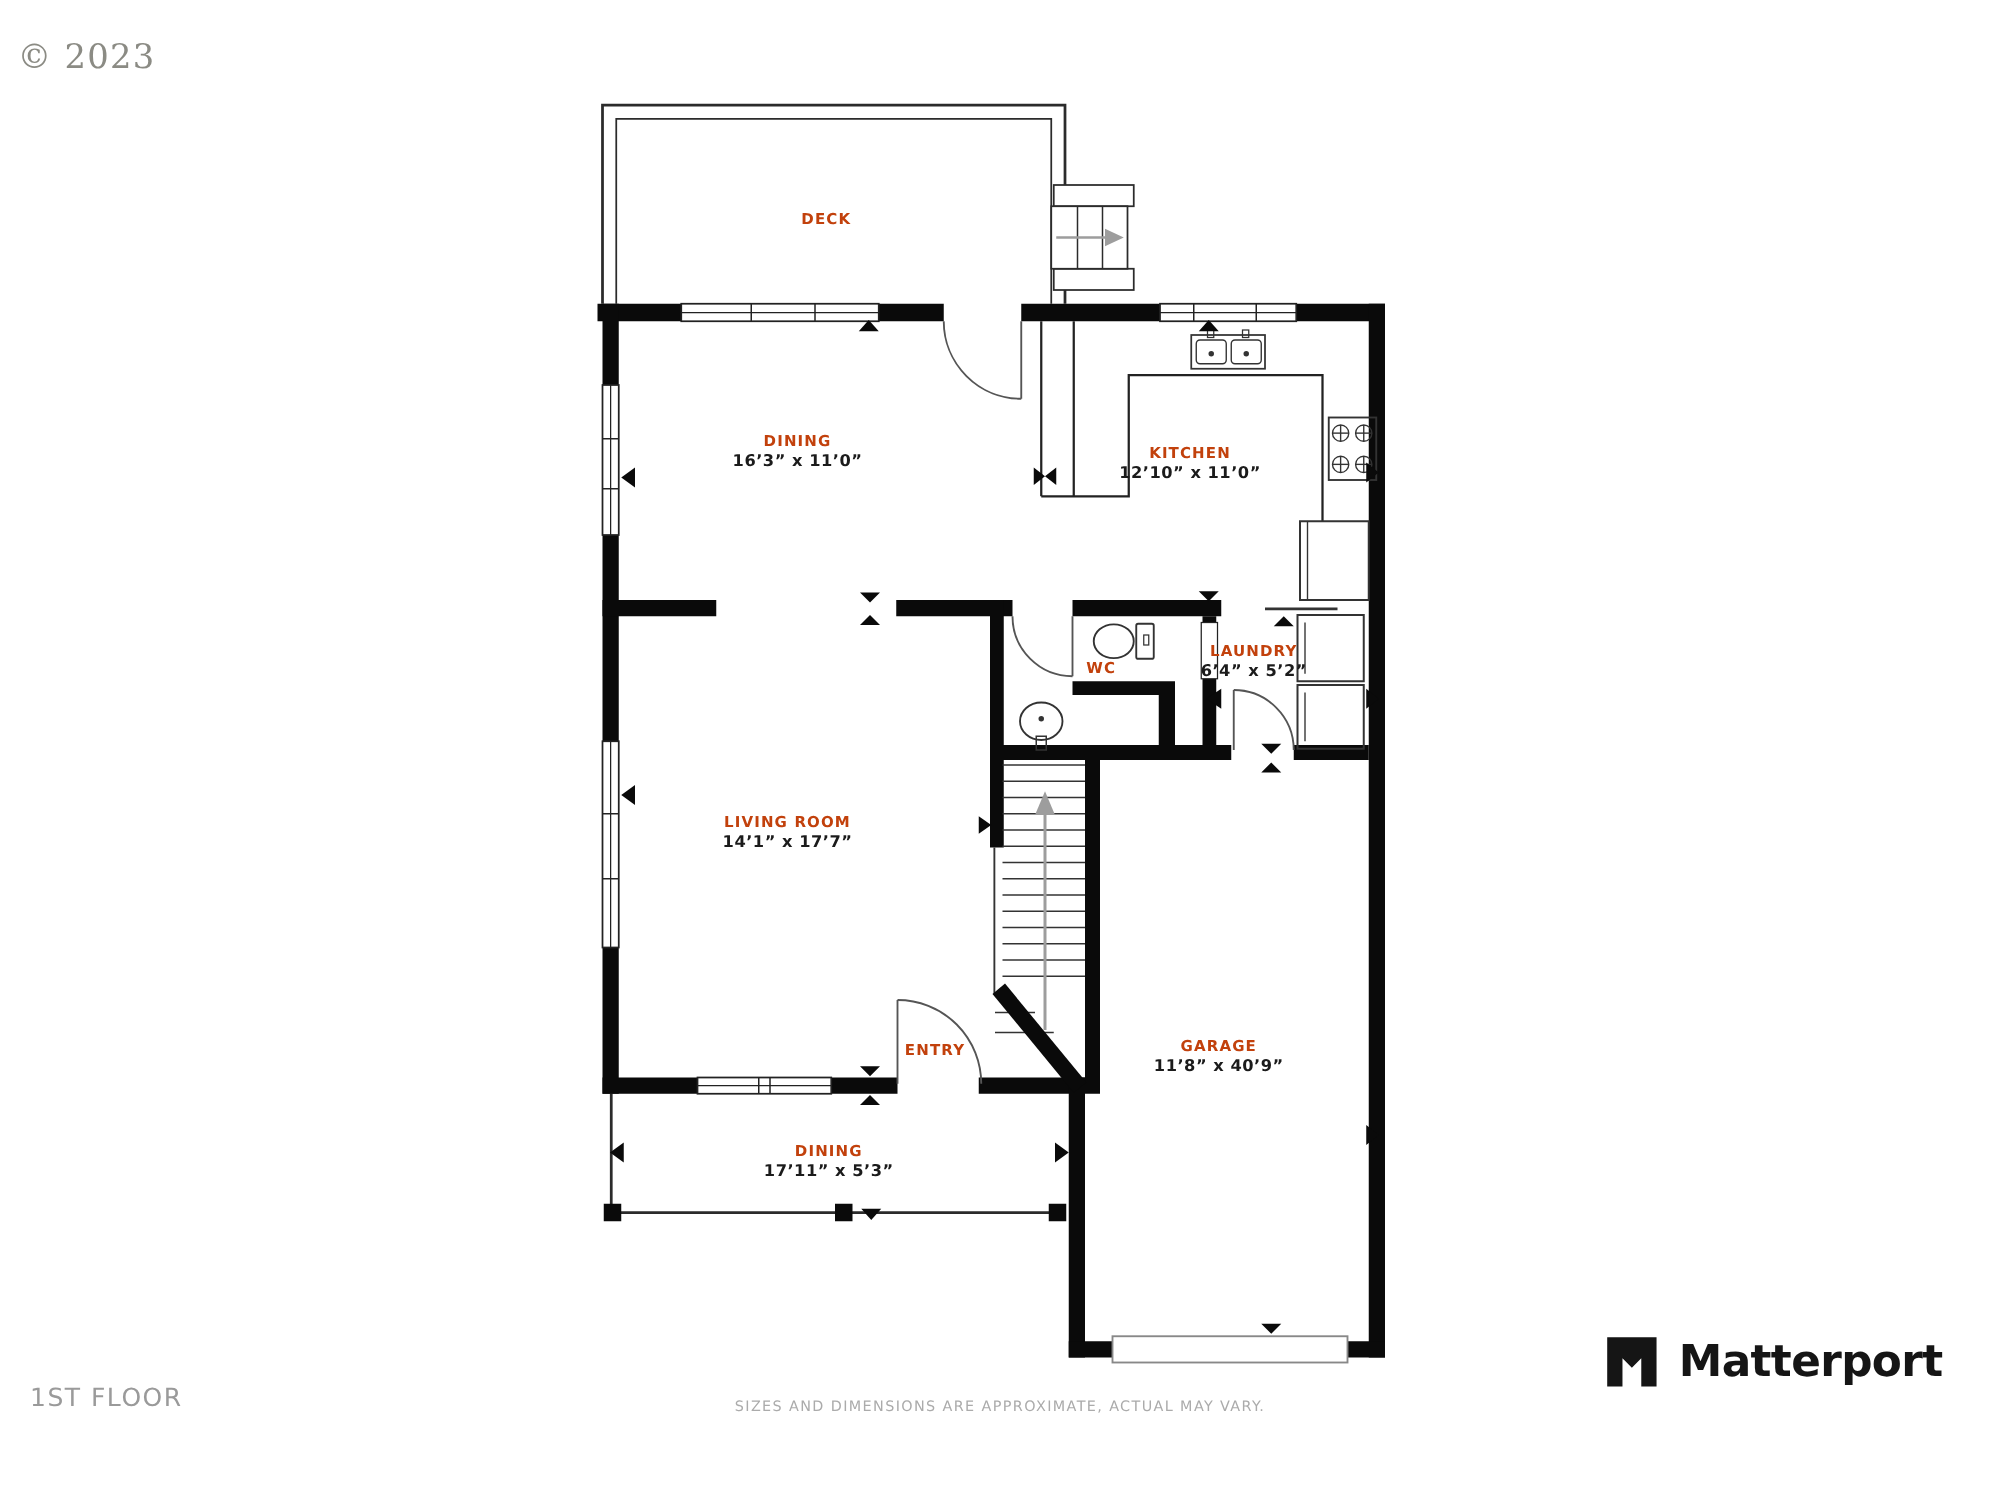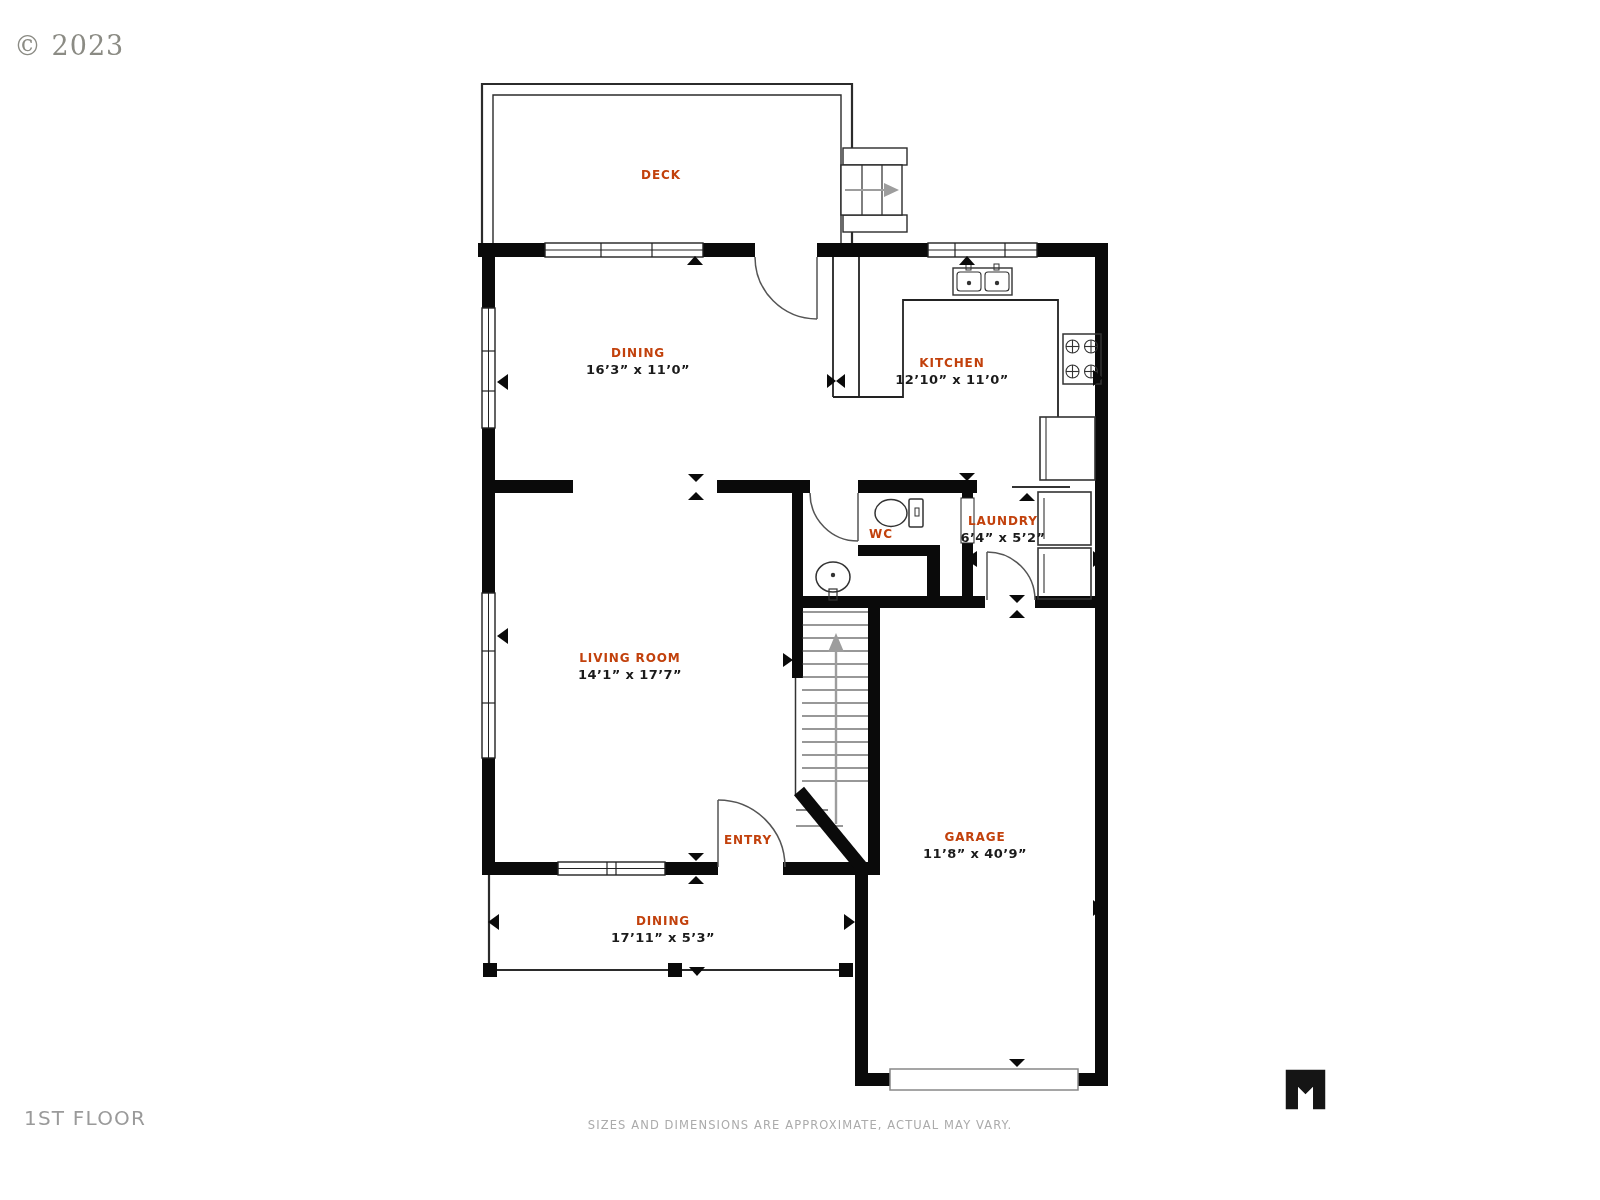--- a/index.html
+++ b/index.html
@@ -319,15 +319,16 @@
     <span class="rdims">17’11” x 5’3”</span>
   </div>
 
   <div class="disclaimer">SIZES AND DIMENSIONS ARE APPROXIMATE, ACTUAL MAY VARY.</div>
   <div class="floor-label">1ST FLOOR</div>
 
   <div class="brand">
     <svg width="47" height="47" viewBox="0 0 100 100">
       <path d="M8,8 H92 V92 H66 V44 L50,60 L34,44 V92 H8 Z" fill="#151515"></path>
     </svg>
+    <span class="wordmark">Matterport</span>
   </div>
 
 </div>
 
 </body></html>

